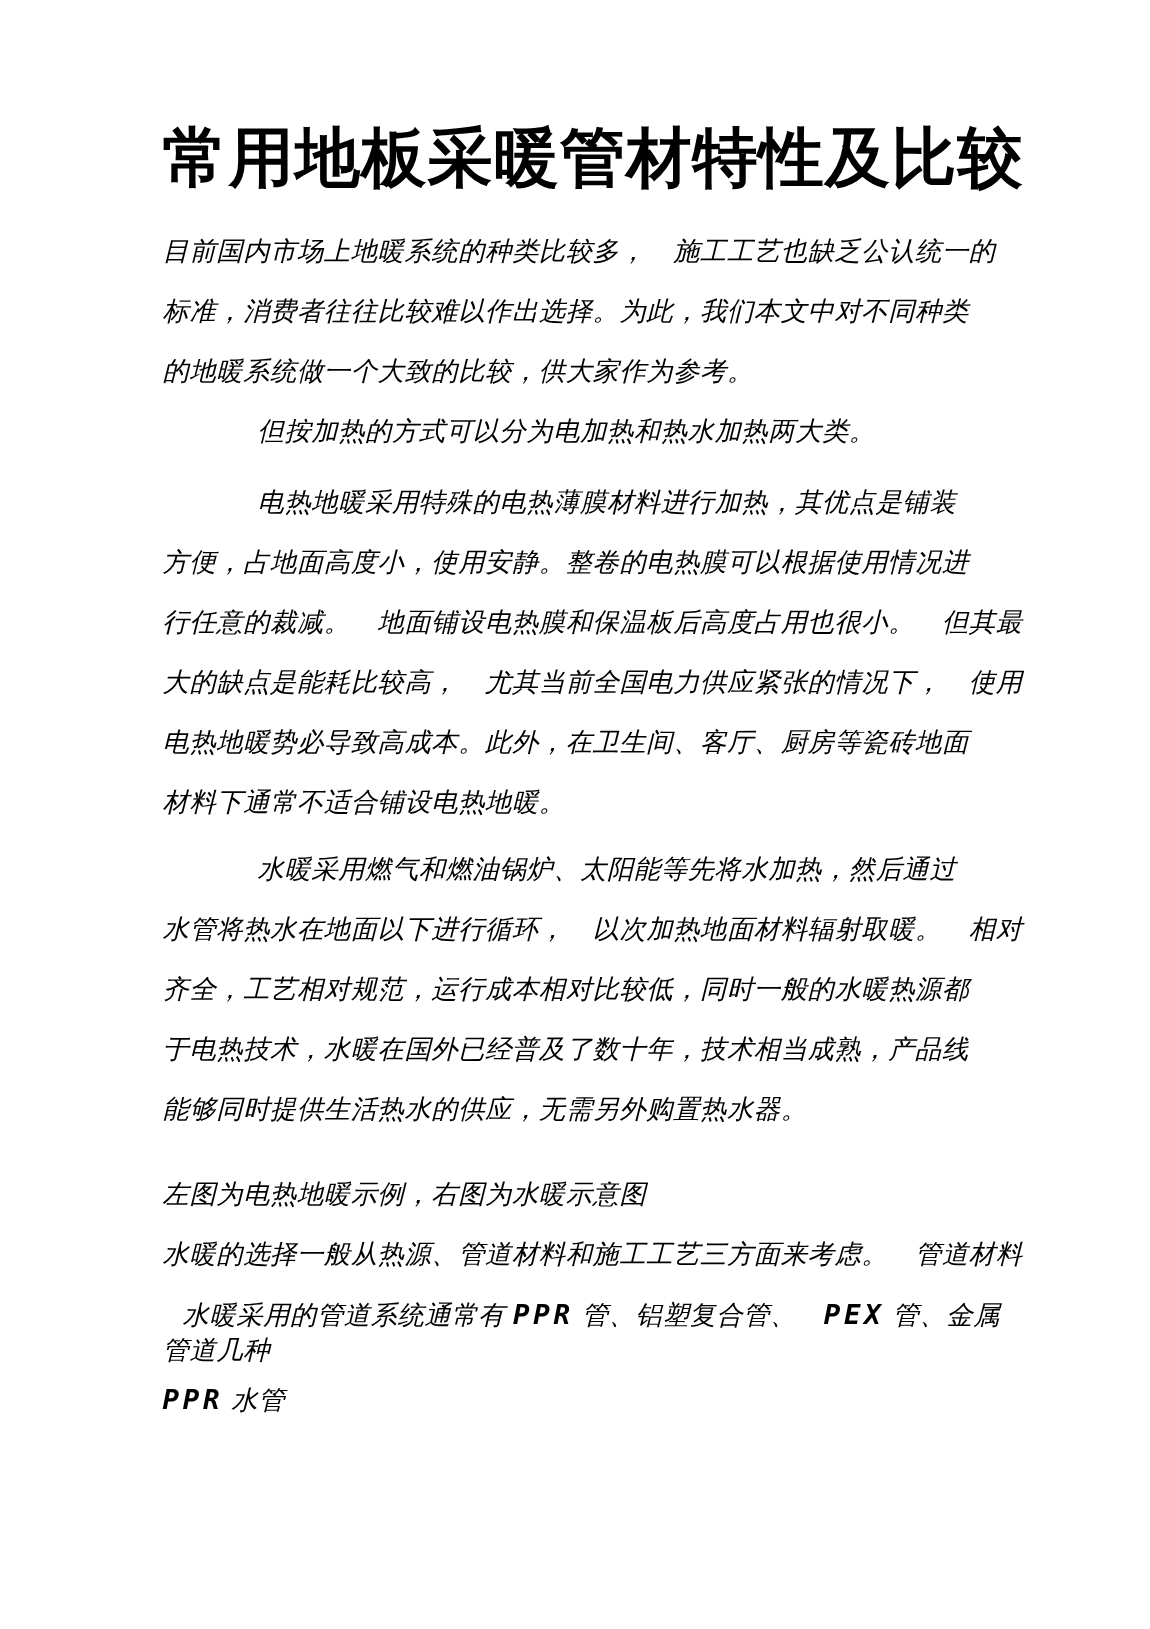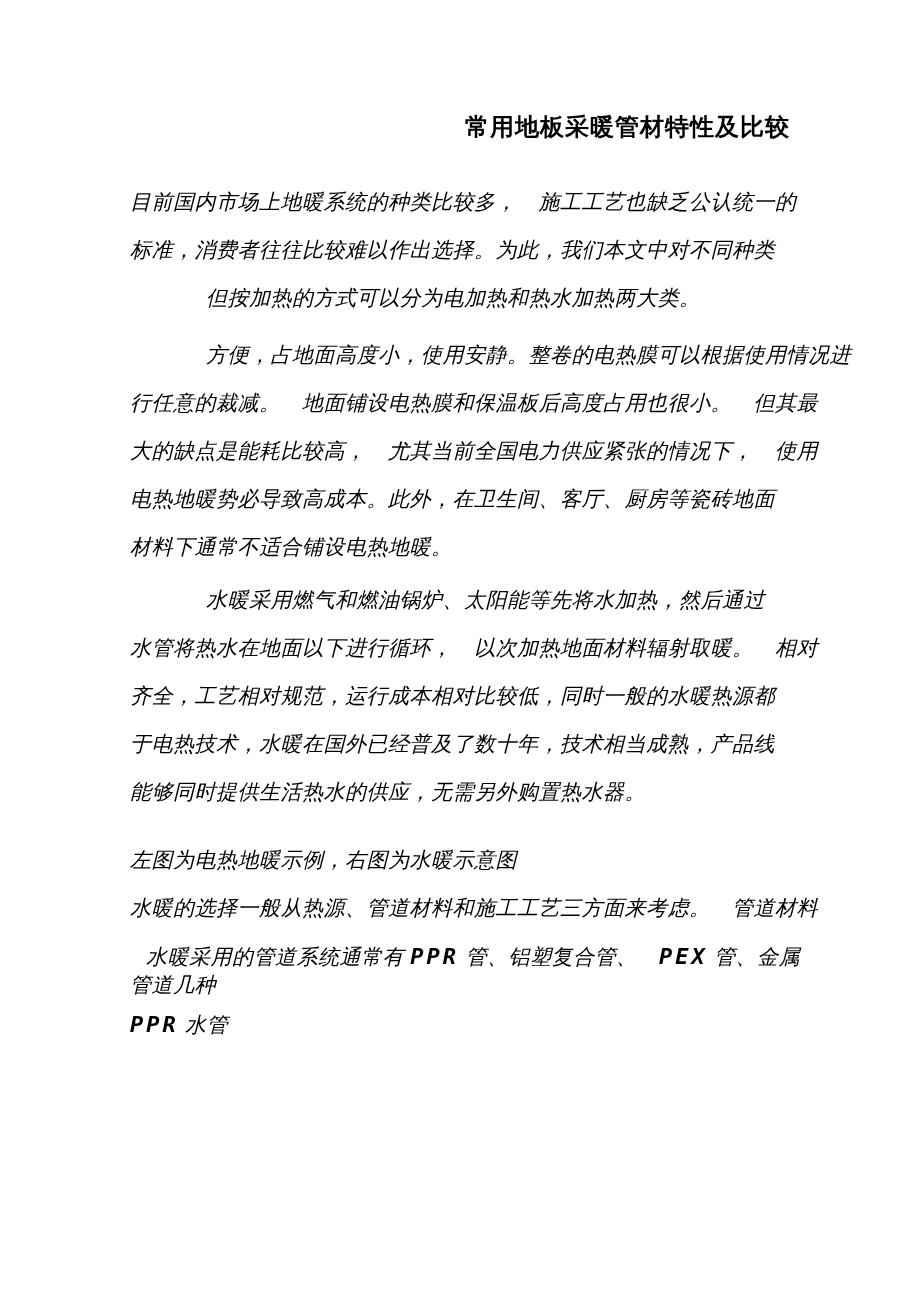--- a/index.html
+++ b/index.html
@@ -15,21 +15,21 @@
     background: #ffffff;
     box-sizing: border-box;
     padding: 0 130px;
     overflow: hidden;
     color: #000000;
     font-family: "Liberation Sans", "DejaVu Sans", sans-serif;
   }
   .title {
     margin: 102px 0 0 0;
     padding: 0;
-    font-size: 24px;
+    font-size: 52px;
     line-height: 50px;
     font-weight: 700;
     text-align: right;
     letter-spacing: 1px;
     white-space: pre;
   }
   .body {
     margin-top: 26px;
     font-size: 21px;
     letter-spacing: 0.5px;
@@ -64,25 +64,27 @@
 </style>
 </head>
 <body>
 
 <div class="page">
   <h1 class="title">常用地板采暖管材特性及比较</h1>
   <div class="body">
       <div class="para">
         <div class="line">目前国内市场上地暖系统的种类比较多，　施工工艺也缺乏公认统一的</div>
         <div class="line">标准，消费者往往比较难以作出选择。为此，我们本文中对不同种类</div>
+        <div class="line">的地暖系统做一个大致的比较，供大家作为参考。</div>
       </div>
       <div class="para">
         <div class="line">但按加热的方式可以分为电加热和热水加热两大类。</div>
       </div>
       <div class="para">
+        <div class="line">电热地暖采用特殊的电热薄膜材料进行加热，其优点是铺装</div>
         <div class="line">方便，占地面高度小，使用安静。整卷的电热膜可以根据使用情况进</div>
         <div class="line">行任意的裁减。　地面铺设电热膜和保温板后高度占用也很小。　但其最</div>
         <div class="line">大的缺点是能耗比较高，　尤其当前全国电力供应紧张的情况下，　使用</div>
         <div class="line">电热地暖势必导致高成本。此外，在卫生间、客厅、厨房等瓷砖地面</div>
         <div class="line">材料下通常不适合铺设电热地暖。</div>
       </div>
       <div class="para">
         <div class="line">水暖采用燃气和燃油锅炉、太阳能等先将水加热，然后通过</div>
         <div class="line">水管将热水在地面以下进行循环，　以次加热地面材料辐射取暖。　相对</div>
         <div class="line">齐全，工艺相对规范，运行成本相对比较低，同时一般的水暖热源都</div>

